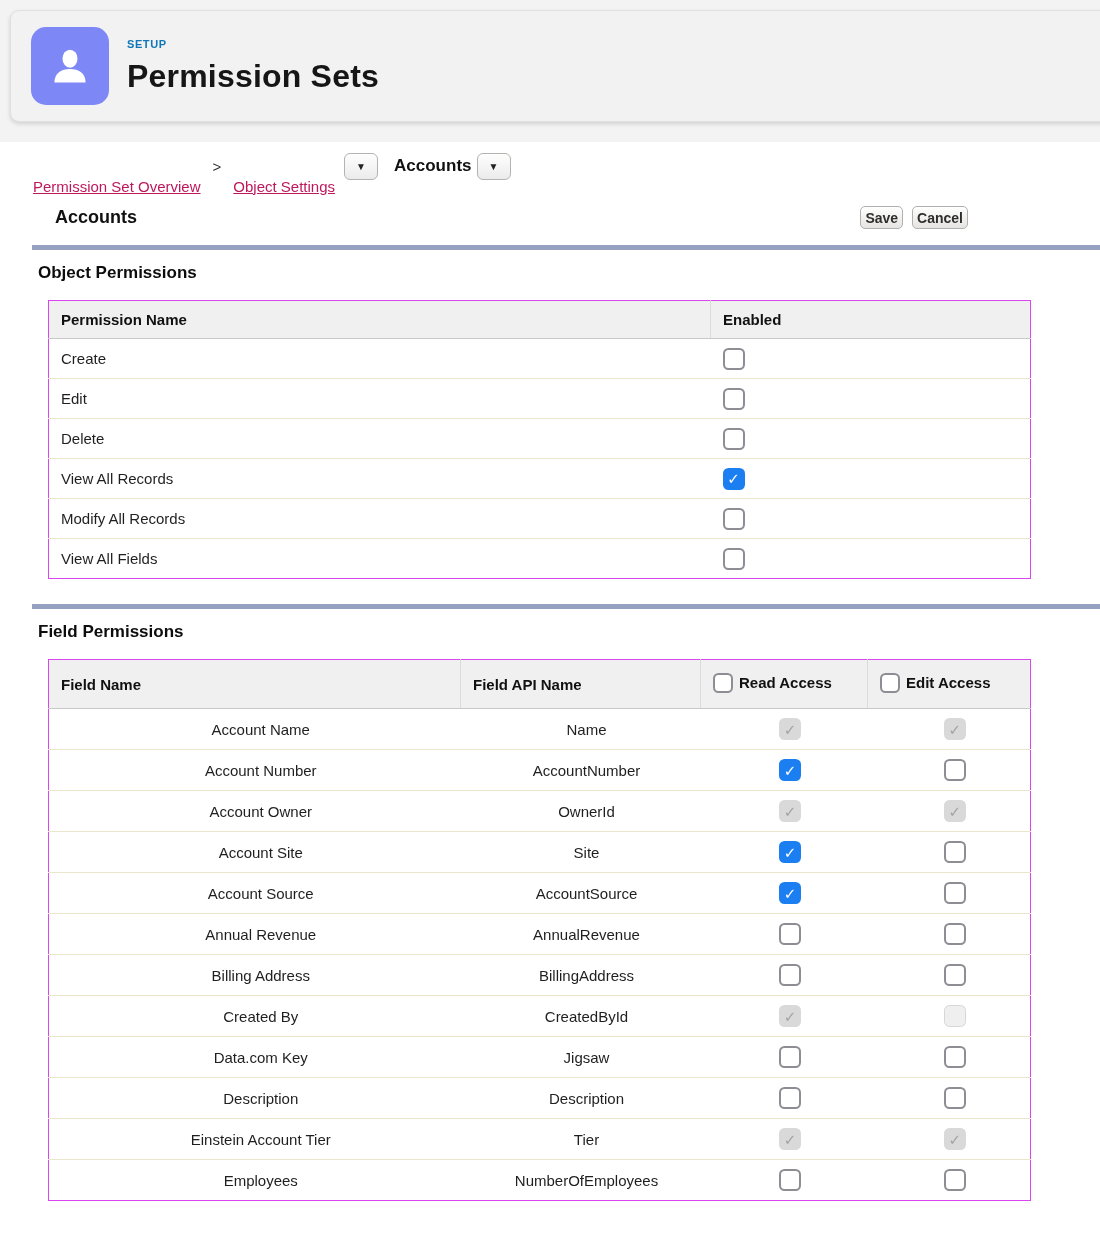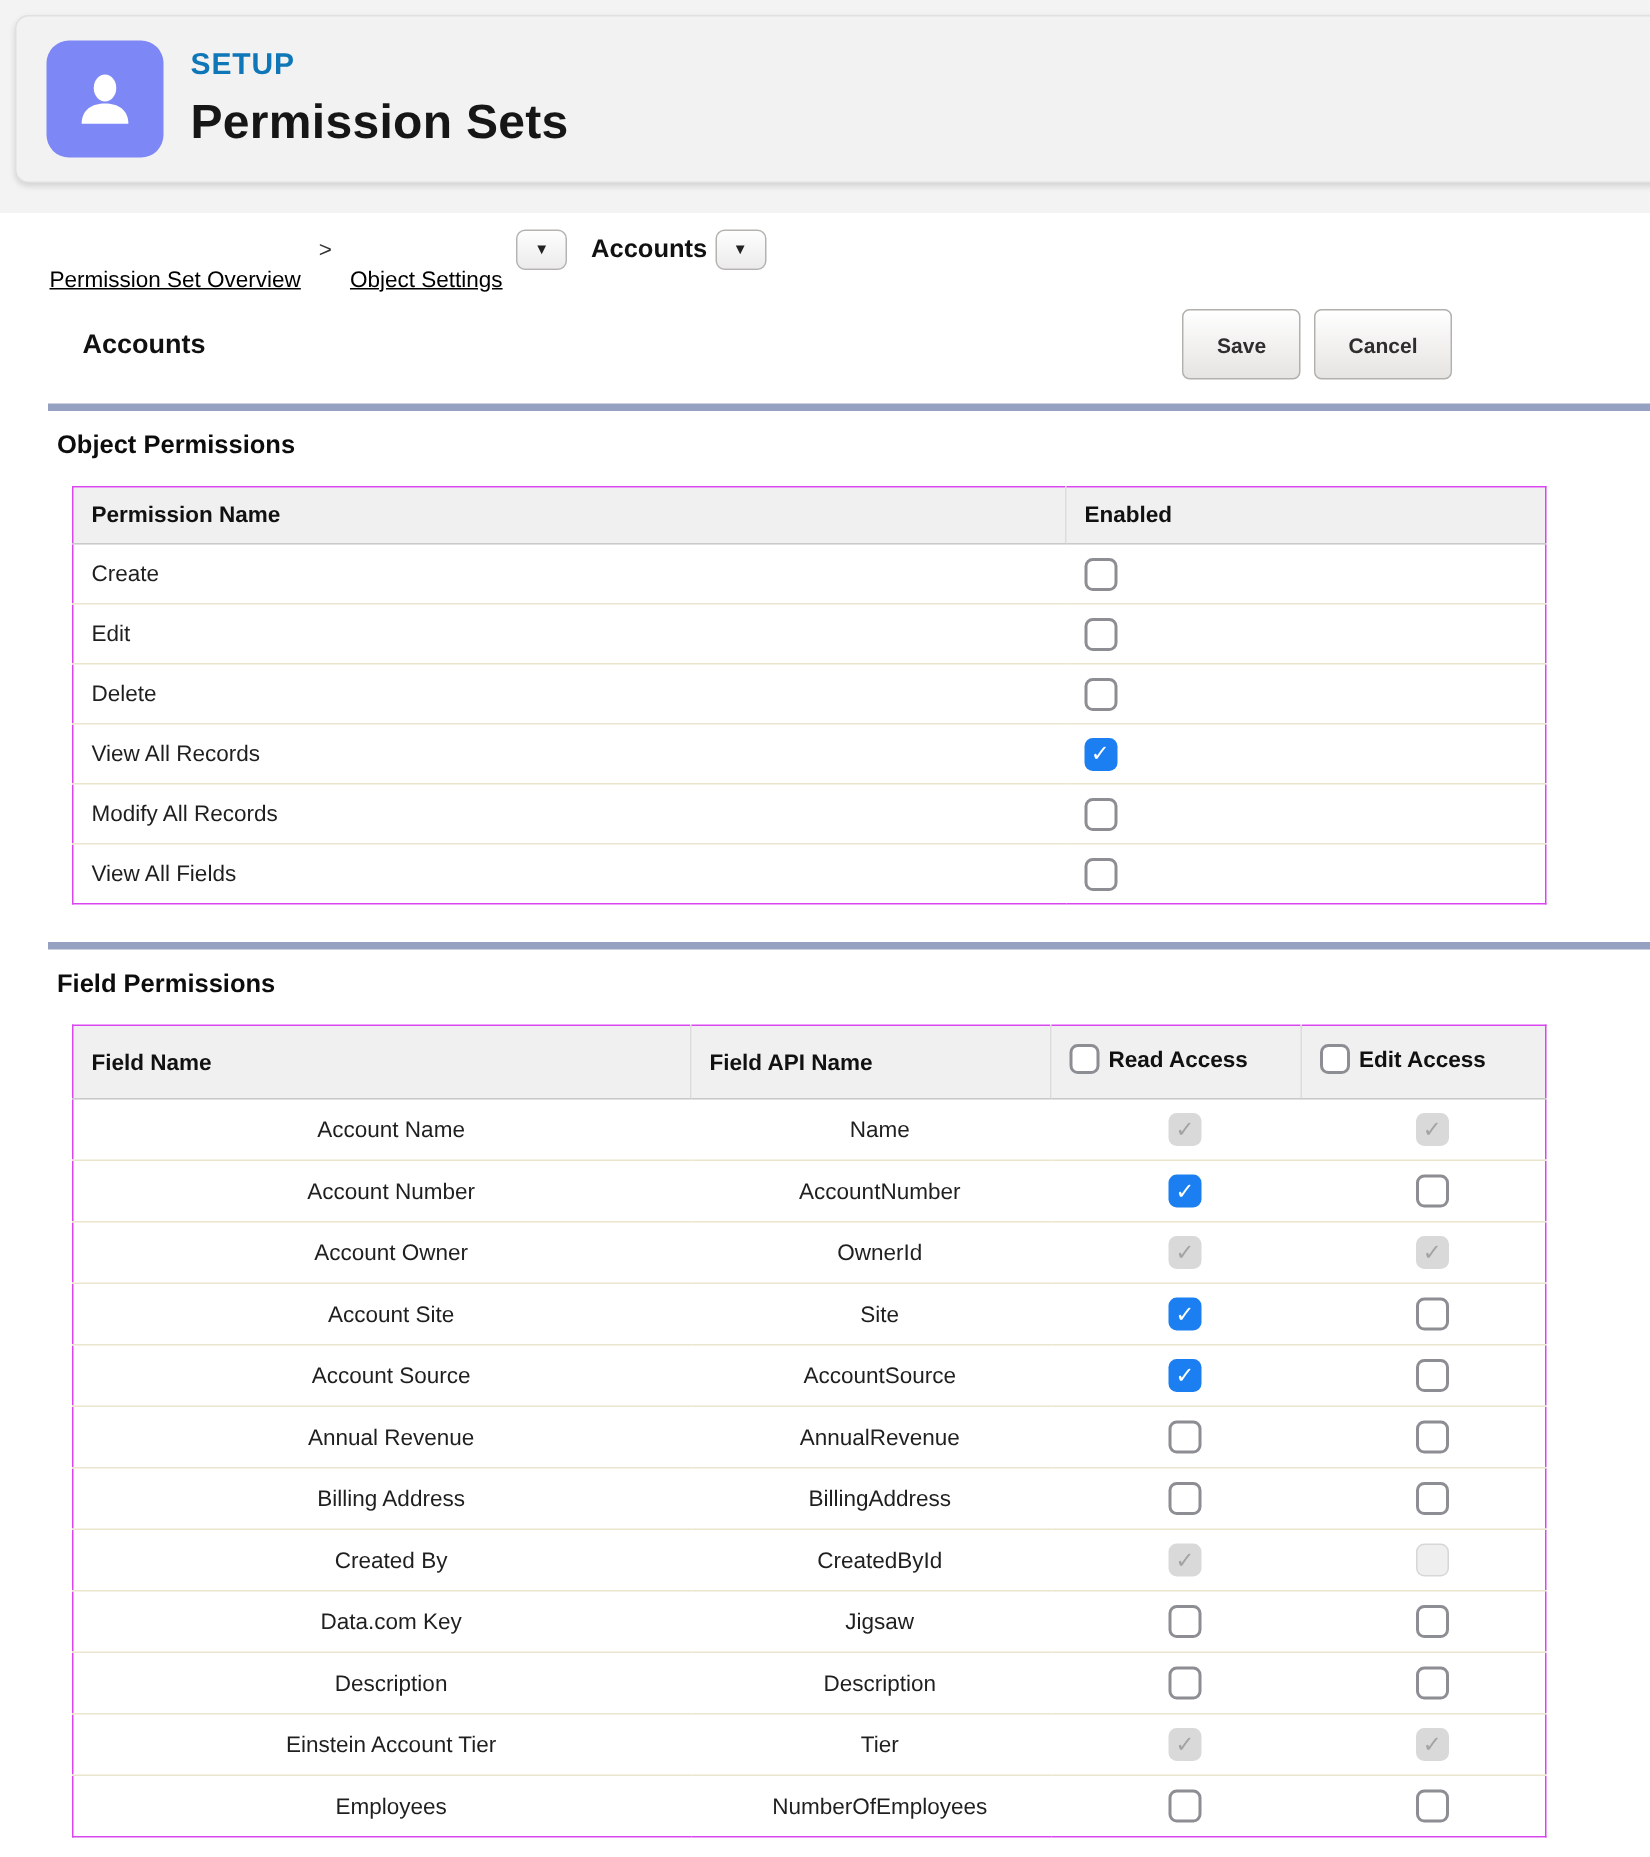--- a/index.html
+++ b/index.html
@@ -7,39 +7,39 @@
     font-family:"Liberation Sans","DejaVu Sans",sans-serif; color:#1c1c1c; }
 
   
   .header-zone { height:142px; background:#f4f3f3; position:relative; }
   .header-card { position:absolute; left:10px; top:10px; width:1110px; height:112px;
     background:#f3f2f2; border:1px solid #e0e0e0; border-radius:9px;
     box-shadow:0 2px 4px rgba(0,0,0,.14); display:flex; align-items:center; }
   .avatar { width:78px; height:78px; border-radius:15px; background:#7d87f5;
     margin-left:20px; display:flex; align-items:center; justify-content:center; flex:0 0 auto; }
   .header-text { margin-left:18px; }
-  .eyebrow { color:#0f77b8; font-size:20px; font-weight:600; letter-spacing:.6px; margin-bottom:8px; }
+  .eyebrow { color:#0f77b8; font-size:11px; font-weight:600; letter-spacing:.6px; margin-bottom:8px; }
   .page-heading { font-size:32px; font-weight:700; color:#161616; letter-spacing:.2px; }
 
   
   .content { background:#fff; padding:8px 0 0 32px; }
 
   .breadcrumb { display:flex; align-items:center; font-size:15px; margin-left:1px; height:32px; }
-  .crumb-link { color:#000000; text-decoration:underline; cursor:pointer;margin-top:40px; }
+  .crumb-link { color:#be185d; text-decoration:underline; cursor:pointer;margin-top:40px; }
   .crumb-sep { margin:0 12px; color:#333; }
   .dd-btn { width:34px; height:27px; margin-left:9px; border:1px solid #b5b3b0; border-radius:6px;
     background:linear-gradient(#fefefe,#ebebeb); display:flex; align-items:center; justify-content:center;
     cursor:pointer; font-size:10px; color:#222; padding:0; }
   .crumb-current { font-weight:700; font-size:17px; margin-left:16px; color:#111; }
   .crumb-current + .dd-btn { margin-left:5px; }
 
   .title-row { display:flex; align-items:center; justify-content:space-between; margin-top:24px; }
   .section-title { font-size:18px; font-weight:700; margin-left:23px; color:#111; }
   .actions { margin-right:132px; display:flex; gap:9px; }
-  .btn { font-family:inherit; font-size:14px; font-weight:700; color:#2e2e2e; padding:0 22px; height:47px;
+  .btn { font-family:inherit; font-size:14px; font-weight:700; color:#2e2e2e; padding:0 4px; height:23px;
     border:1px solid #b2b0ad; border-radius:5px; background:linear-gradient(#ffffff,#e6e4e2); cursor:pointer; }
 
   .divider { height:5px; background:#96a1c2; margin-top:16px; width:1068px; }
   .divider.second { margin-top:25px; }
 
   .group-heading { font-size:17px; font-weight:700; color:#0d0d0d; margin:13px 0 17px 6px; }
 
   table { border-collapse:collapse; table-layout:fixed; margin-left:16px; width:982px;
     border:1px solid #d946ef; font-size:15px; }
   thead th { background:#f1f0f0; text-align:left; font-weight:700; color:#111;

